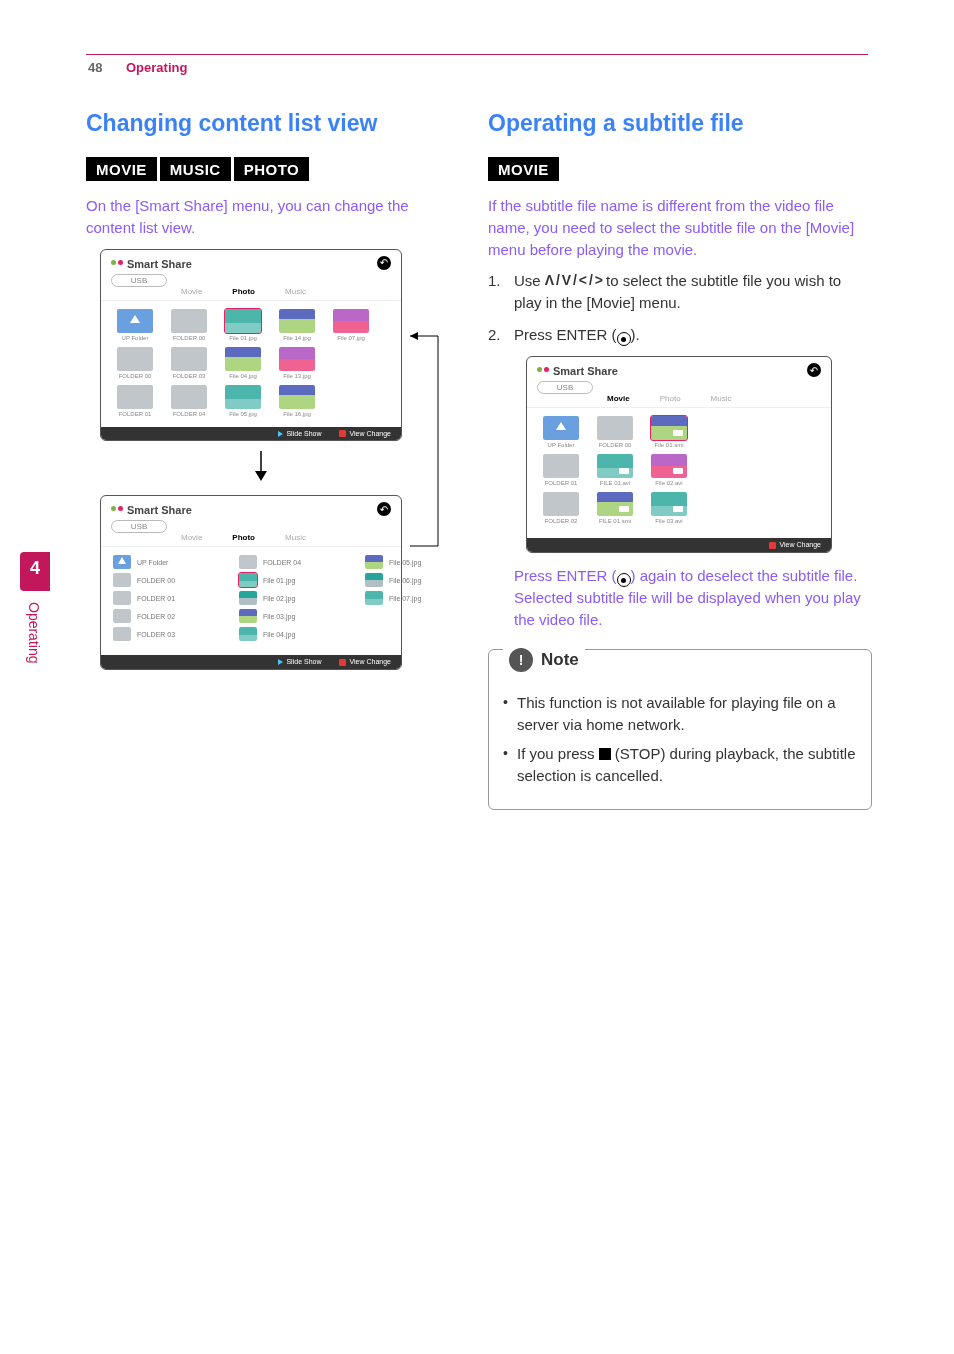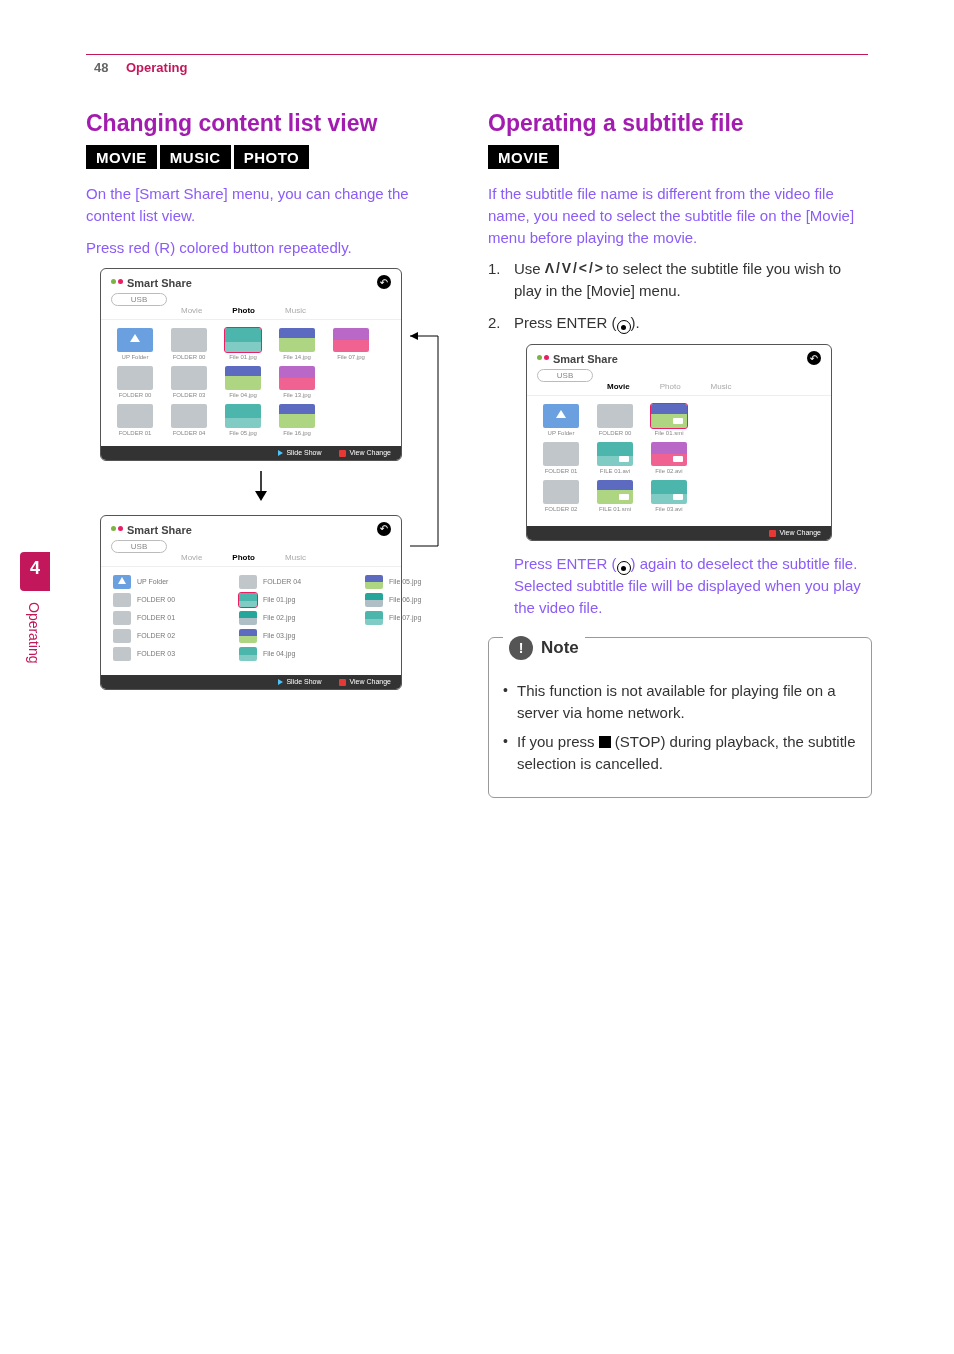--- a/index.html
+++ b/index.html
@@ -14,21 +14,21 @@
   .header-line {
     border-top: 1px solid #c2185b;
     position: absolute;
     top: 54px;
     left: 86px;
     right: 86px;
   }
   .page-num {
     position: absolute;
     top: 60px;
-    left: 94px;
+    left: 88px;
     font-size: 13px;
     color: #666;
     font-weight: 600;
   }
   .page-cat {
     position: absolute;
     top: 60px;
     left: 126px;
     font-size: 13px;
     color: #c2185b;
@@ -40,24 +40,24 @@
     left: 86px;
     width: 350px;
   }
   .col-right {
     position: absolute;
     top: 110px;
     left: 488px;
     width: 384px;
   }
   h2 {
-    color: #a21caf;
+    color: #3b82f6;
     font-size: 23px;
     font-weight: 600;
-    margin-bottom: 8px;
+    margin-bottom: 20px;
   }
   .tag-row { margin-bottom: 14px; display: flex; gap: 3px; }
   .tag {
     background: #000;
     color: #fff;
     padding: 4px 10px 3px;
     font-size: 15px;
     font-weight: 700;
     letter-spacing: 0.5px;
     font-family: Arial, sans-serif;
@@ -305,21 +305,20 @@
 </div>
 
 <div class="col-left">
   <h2>Changing content list view</h2>
   <div class="tag-row">
     <span class="tag">MOVIE</span>
     <span class="tag">MUSIC</span>
     <span class="tag">PHOTO</span>
   </div>
   <p>On the [Smart Share] menu, you can change the content list view.</p>
-  <p>Press red (R) colored button repeatedly.</p>
 
   <div class="ss-box">
     <div class="ss-head">
       <div class="ss-title">
           <span class="ss-logo"></span>
           <span>Smart Share</span>
         </div>
       <span class="ss-back">↶</span>
     </div>
     <div class="ss-usb">USB</div>

